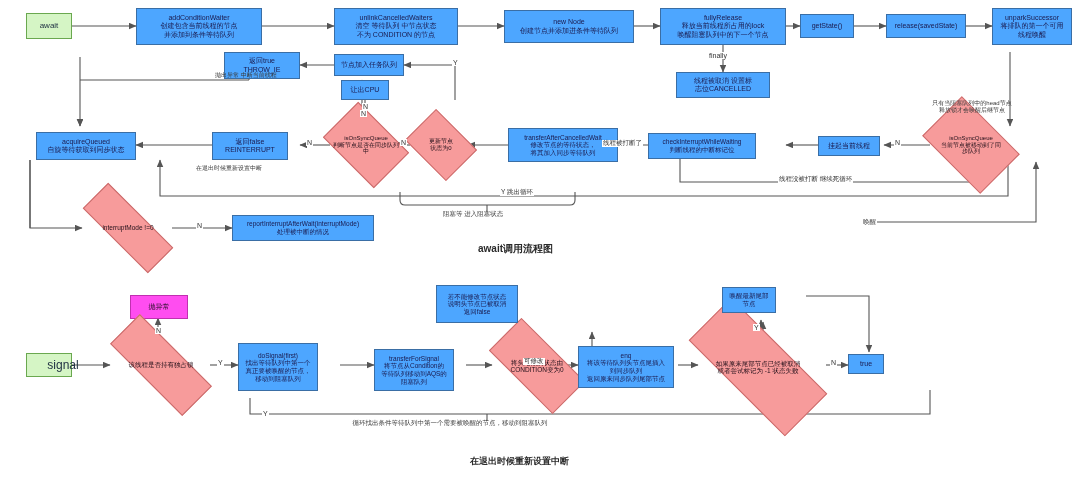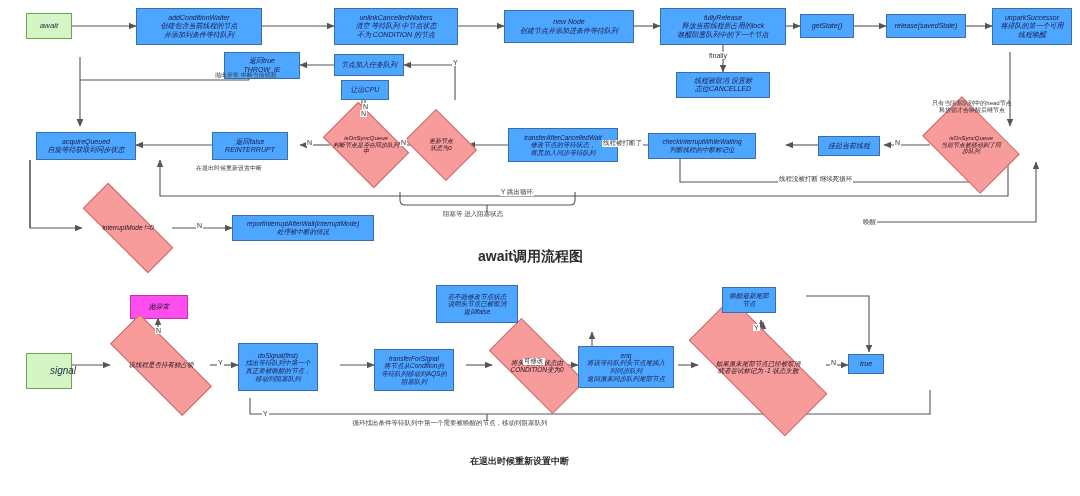--- a/index.html
+++ b/index.html
@@ -16,21 +16,20 @@
 
   .node{
     position:absolute;
     box-sizing:border-box;
     display:flex;align-items:center;justify-content:center;
     text-align:center;
     line-height:1.18;
     white-space:pre-line;
     border:1px solid #2b4a6b;
     z-index:3;
-    font-style:italic;
   }
   .rect.blue{
     background:#4da6ff;
     border:1px solid #3a6ea5;
     color:#1a1a4e;
   }
   .rect.green{
     background:#d5f5c5;
     border:1px solid #6aa84f;
     color:#234;
@@ -270,23 +269,23 @@
   <span class="edge-label" style="left:500px;top:189px;font-size:6.5px;">Y 跳出循环</span>
   <span class="edge-label" style="left:862px;top:219px;font-size:6.5px;">唤醒</span>
   <span class="edge-label" style="left:196px;top:222px;font-size:7px;">N</span>
 
   <span class="plain-label" style="left:215px;top:72px;font-size:6px;">抛出异常 中断当前线程</span>
   <span class="plain-label" style="left:196px;top:165px;font-size:6px;">在退出时候重新设置中断</span>
   <span class="plain-label" style="left:443px;top:210px;font-size:6.5px;">阻塞等 进入阻塞状态</span>
   <span class="plain-label" style="left:912px;top:100px;font-size:6px;width:120px;white-space:pre-line;">只有当阻塞队列中的head节点
 释放锁才会唤醒后继节点</span>
 
-  <div class="section-title" style="left:478px;top:248px;font-size:14px;">await调用流程图</div>
-
-  <div class="node rect green" style="left:26px;top:353px;width:46px;height:36px;font-size:10px;padding-left:28px;">signal</div>
+  <div class="section-title" style="left:478px;top:242px;font-size:10px;">await调用流程图</div>
+
+  <div class="node rect green" style="left:26px;top:353px;width:46px;height:24px;font-size:12px;padding-left:28px;">signal</div>
 
   <div class="node rect magenta" style="left:130px;top:295px;width:58px;height:24px;font-size:7px;">抛异常</div>
 
   <div class="node diamond" style="left:110px;top:344px;width:102px;height:42px;font-size:6.5px;">
     <span class="dshape"></span>
     <span class="dtext">该线程是否持有独占锁</span>
   </div>
 
   <div class="node rect blue" style="left:238px;top:343px;width:80px;height:48px;font-size:6.5px;">doSignal(first)
 找出等待队列中第一个

